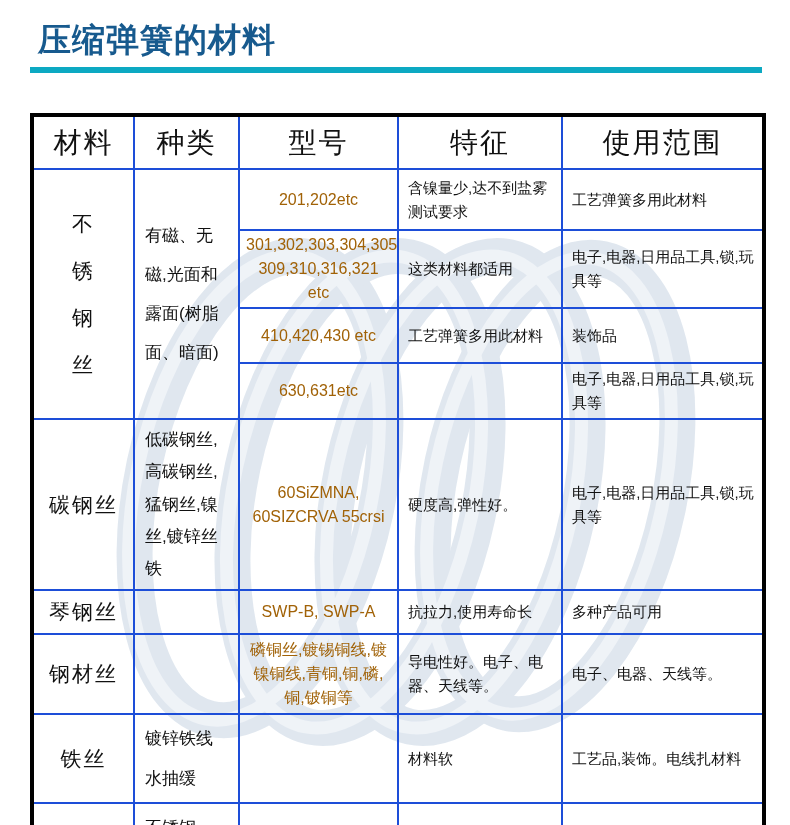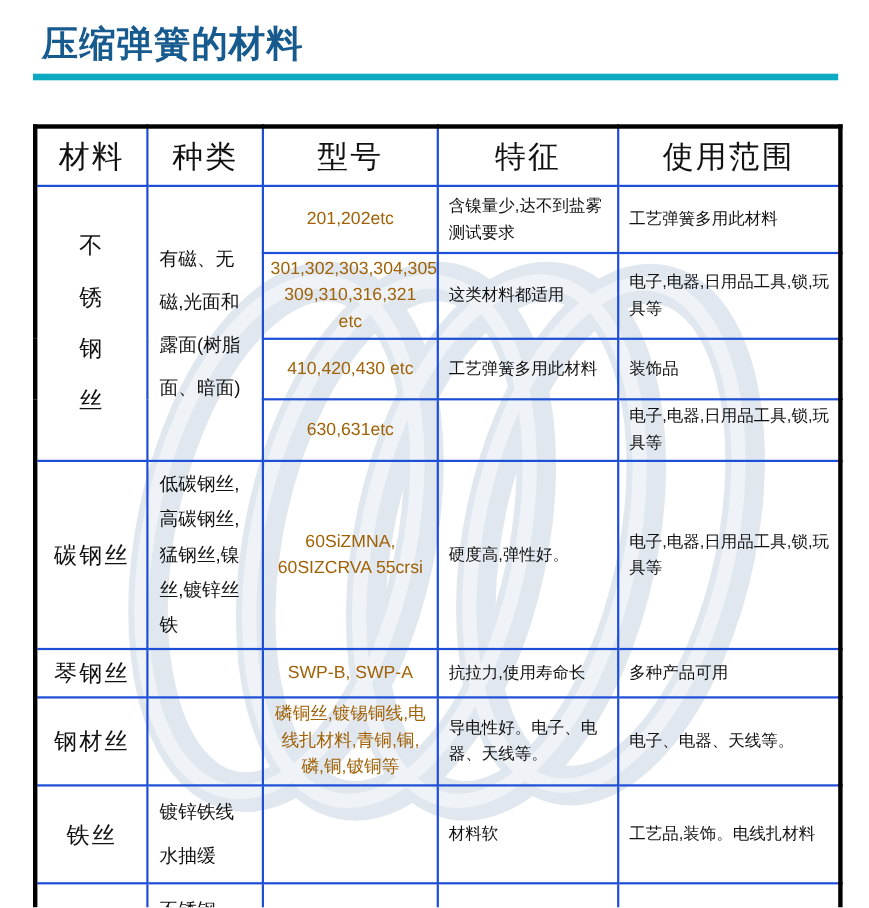--- a/index.html
+++ b/index.html
@@ -115,21 +115,21 @@
       <td class="material">琴钢丝</td>
       <td class="kind"></td>
       <td class="model">SWP-B, SWP-A</td>
       <td class="feature">抗拉力,使用寿命长</td>
       <td class="usage">多种产品可用</td>
     </tr>
 
     <tr style="height:80px">
       <td class="material">钢材丝</td>
       <td class="kind"></td>
-      <td class="model">磷铜丝,镀锡铜线,电线扎材料,青铜,铜,磷,铜,铍铜等</td>
+      <td class="model">磷铜丝,镀锡铜线,镀镍铜线,青铜,铜,磷,铜,铍铜等</td>
       <td class="feature">导电性好。电子、电器、天线等。</td>
       <td class="usage">电子、电器、天线等。</td>
     </tr>
 
     <tr style="height:59px">
       <td class="material">铁丝</td>
       <td class="kind pre">镀锌铁线
 水抽缓</td>
       <td class="model"></td>
       <td class="feature">材料软</td>

